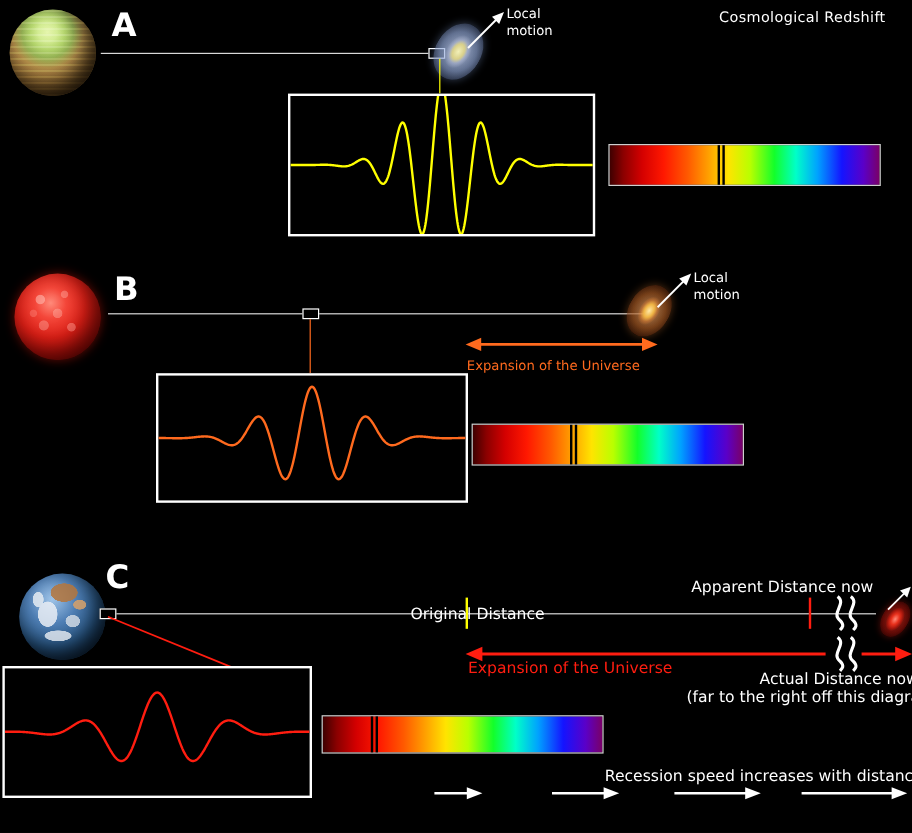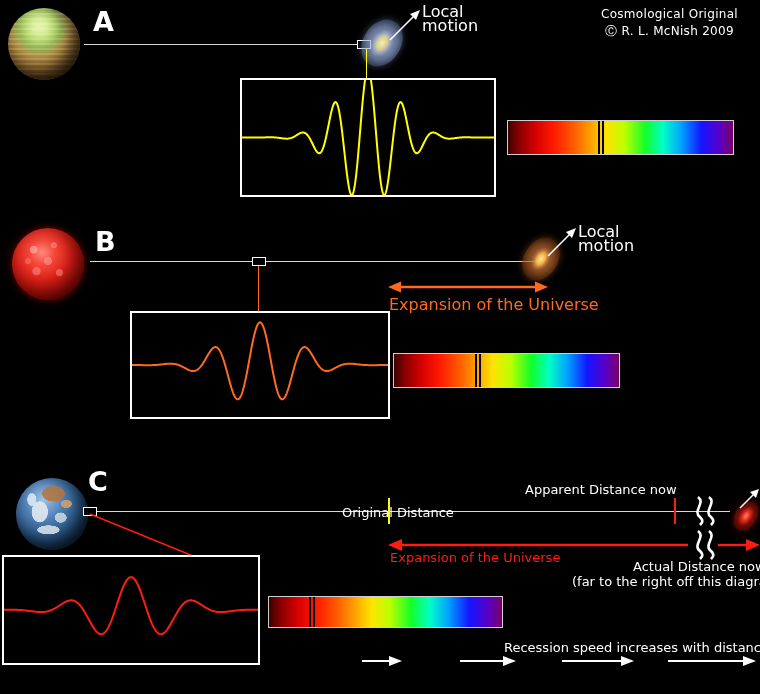--- a/index.html
+++ b/index.html
@@ -170,40 +170,39 @@
     top: 0;
     bottom: 0;
     width: 2px;
     background: #000000;
   }
 
   
   .lbl {
     position: absolute;
     color: #ffffff;
-    font-size: 16px;
+    font-size: 11px;
     line-height: 14px;
     white-space: pre;
   }
   .lbl-orange { color: #ff6a1e; }
   .lbl-red { color: #ff1d10; }
   .lbl-big { font-size: 13px; line-height: 17px; }
 
   
   .arrow-svg { position: absolute; overflow: visible; }
   .squiggle { position: absolute; }
 </style>
 </head>
 <body>
 
 <div id="stage">
 
   <div class="title-block">
-    <div>Cosmological Original</div>
-    <div>Ⓒ R. L. McNish 2009</div>
+    <div>Cosmological Redshift</div>
   </div>
 
   <div class="body-sphere planet-a" style="left:8px; top:8px; width:72px; height:72px;"></div>
 
   <div class="panel-letter" style="left:93px; top:8px;">A</div>
 
   <div class="hline" style="left:84px; top:44px; width:284px;"></div>
 
   <div class="marker-square" style="left:357px; top:40px; width:14px; height:9px;"></div>
 
@@ -275,21 +274,21 @@
   <div class="marker-square" style="left:83px; top:507px; width:14px; height:9px;"></div>
 
   <svg class="arrow-svg" style="left:90px; top:514px; width:110px; height:45px;" viewBox="0 0 110 45">
     <line x1="0" y1="0" x2="108" y2="44" stroke="#ff1d10" stroke-width="1.4"></line>
   </svg>
 
   <div class="vtick" style="left:388px; top:498px; width:2px; height:26px; background:#ffff00;"></div>
   <div class="lbl lbl-big" style="left:342px; top:504px;">Original Distance</div>
 
   <div class="vtick" style="left:674px; top:498px; width:2px; height:26px; background:#ff1d10;"></div>
-  <div class="lbl lbl-big" style="left:525px; top:481px;">Apparent Distance now</div>
+  <div class="lbl lbl-big" style="left:576px; top:481px;">Apparent Distance now</div>
 
   <svg class="squiggle" style="left:692px; top:495px; width:28px; height:32px;" viewBox="0 0 28 32">
     <path d="M6 2 C 14 8, 0 16, 8 22 C 12 26, 10 28, 8 30" fill="none" stroke="#ffffff" stroke-width="2.6"></path>
     <path d="M17 2 C 25 8, 11 16, 19 22 C 23 26, 21 28, 19 30" fill="none" stroke="#ffffff" stroke-width="2.6"></path>
   </svg>
 
   <div class="galaxy galaxy-red" style="left:735px; top:500px; width:22px; height:32px; transform:rotate(32deg);"></div>
 
   <svg class="arrow-svg" style="left:738px; top:488px; width:22px; height:22px;" viewBox="0 0 22 22">
     <line x1="2" y1="20" x2="17" y2="5" stroke="#ffffff" stroke-width="1.5"></line>

